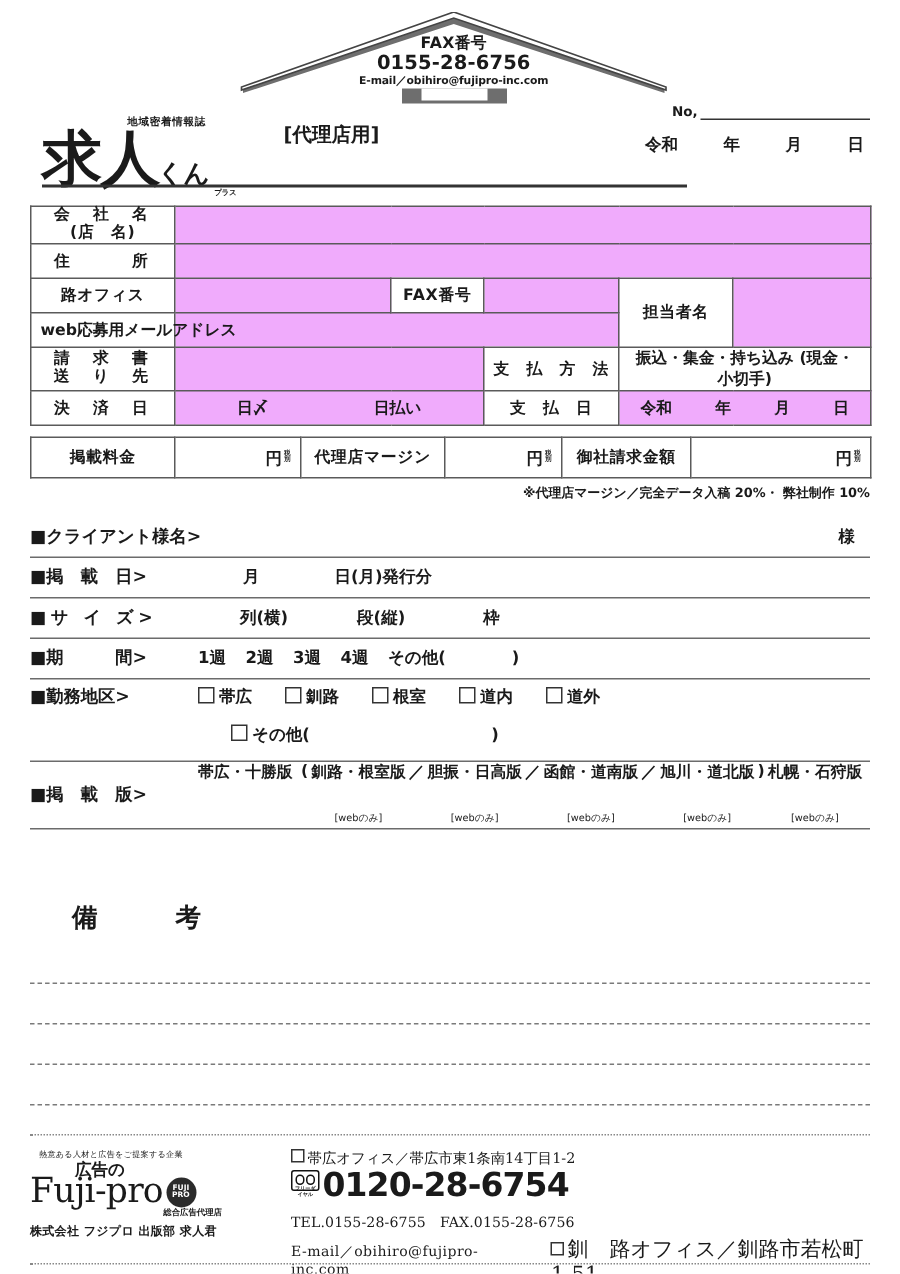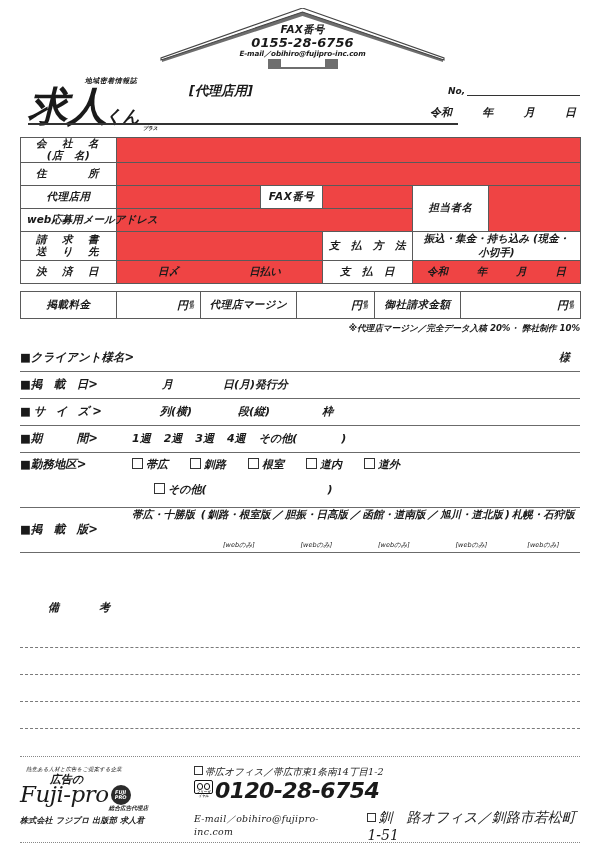--- a/index.html
+++ b/index.html
@@ -14,21 +14,20 @@
     font-family: "DejaVu Sans", "Liberation Sans", sans-serif;
     color: #1a1a1a;
     overflow: hidden;
   }
   .page {
     width: 600px;
     height: 849px;
     position: relative;
     box-sizing: border-box;
     padding: 0 20px;
-    font-style: italic;
   }
 
   
   .roof-wrap {
     position: absolute;
     left: 160px;
     top: 8px;
     width: 285px;
     height: 62px;
   }
@@ -155,21 +154,21 @@
     left: 8px;
     top: 55px;
     width: 430px;
     height: 2px;
     background: #333;
   }
 
   .no-area {
     position: absolute;
     right: 0;
-    top: 16px;
+    top: 0;
     width: 150px;
   }
   .no-line {
     display: flex;
     align-items: flex-end;
     justify-content: flex-start;
     margin-left: 18px;
   }
   .no-label { font-size: 9px; font-weight: bold; }
   .no-rule {
@@ -206,21 +205,21 @@
   }
   .lbl {
     background: #fff;
     text-align: center;
     letter-spacing: 2.5px;
     white-space: nowrap;
   }
   .lbl-tight { letter-spacing: .5px; }
   .lbl2 { line-height: 1.12; margin-left: 40px; }
   .lbl-small { font-size: 8.6px; letter-spacing: 0; }
-  .blank { background: #ef4444; }
+  .blank { background: #f0abfc; }
   .pay-opts { letter-spacing: 0; text-align: center; font-size: 10px; }
 
   .spread { display: flex; justify-content: space-around; align-items: center; }
   .spread-era { display: flex; justify-content: space-between; padding: 0 8px; }
 
   
   .fee-tbl {
     position: absolute;
     left: 20px;
     top: 291px;
@@ -333,21 +332,21 @@
   .ed-sep { margin: 0 2px; white-space: pre; }
 
   
   .remarks {
     position: absolute;
     left: 20px;
     top: 600px;
     width: 560px;
   }
   .rm-title {
-    font-size: 11px;
+    font-size: 17px;
     font-weight: bold;
     letter-spacing: 6px;
     margin-left: 28px;
     margin-bottom: 6px;
   }
   .rm-line {
     border-bottom: 1.2px dashed #7a7a7a;
     height: 26px;
   }
 
@@ -579,21 +578,21 @@
           <div>会　社　名</div>
           <div class="lbl-tight">(店　名)</div>
         </td>
         <td class="blank" colspan="5"></td>
       </tr>
       <tr>
         <td class="lbl">住　　　所</td>
         <td class="blank" colspan="5"></td>
       </tr>
       <tr>
-        <td class="lbl lbl-tight">代理店用</td>
+        <td class="lbl lbl-tight">路オフィス</td>
         <td class="blank"></td>
         <td class="lbl lbl-tight">FAX番号</td>
         <td class="blank"></td>
         <td class="lbl lbl-tight" rowspan="2">担当者名</td>
         <td class="blank" rowspan="2"></td>
       </tr>
       <tr>
         <td class="lbl lbl-small">web応募用メールアドレス</td>
         <td class="blank" colspan="3"></td>
       </tr>
@@ -791,20 +790,21 @@
     <div class="contact">
       <div class="office-line">
         <span class="cb-sm"></span><span>帯広オフィス／帯広市東1条南14丁目1-2</span>
       </div>
       <div class="freedial">
         <span class="fd-icon">
           <span class="fd-sub">フリーダイヤル</span>
         </span>
         <span class="fd-num">0120-28-6754</span>
       </div>
+      <div class="tel-line">TEL.0155-28-6755　FAX.0155-28-6756</div>
       <div class="mail-row">
         <span class="mail-line">E-mail／obihiro@fujipro-inc.com</span>
         <span class="office2">
           <span class="cb-sm"></span><span>釧　路オフィス／釧路市若松町1-51</span>
         </span>
       </div>
     </div>
   </div>
 
   <div class="foot-bottom"></div>

